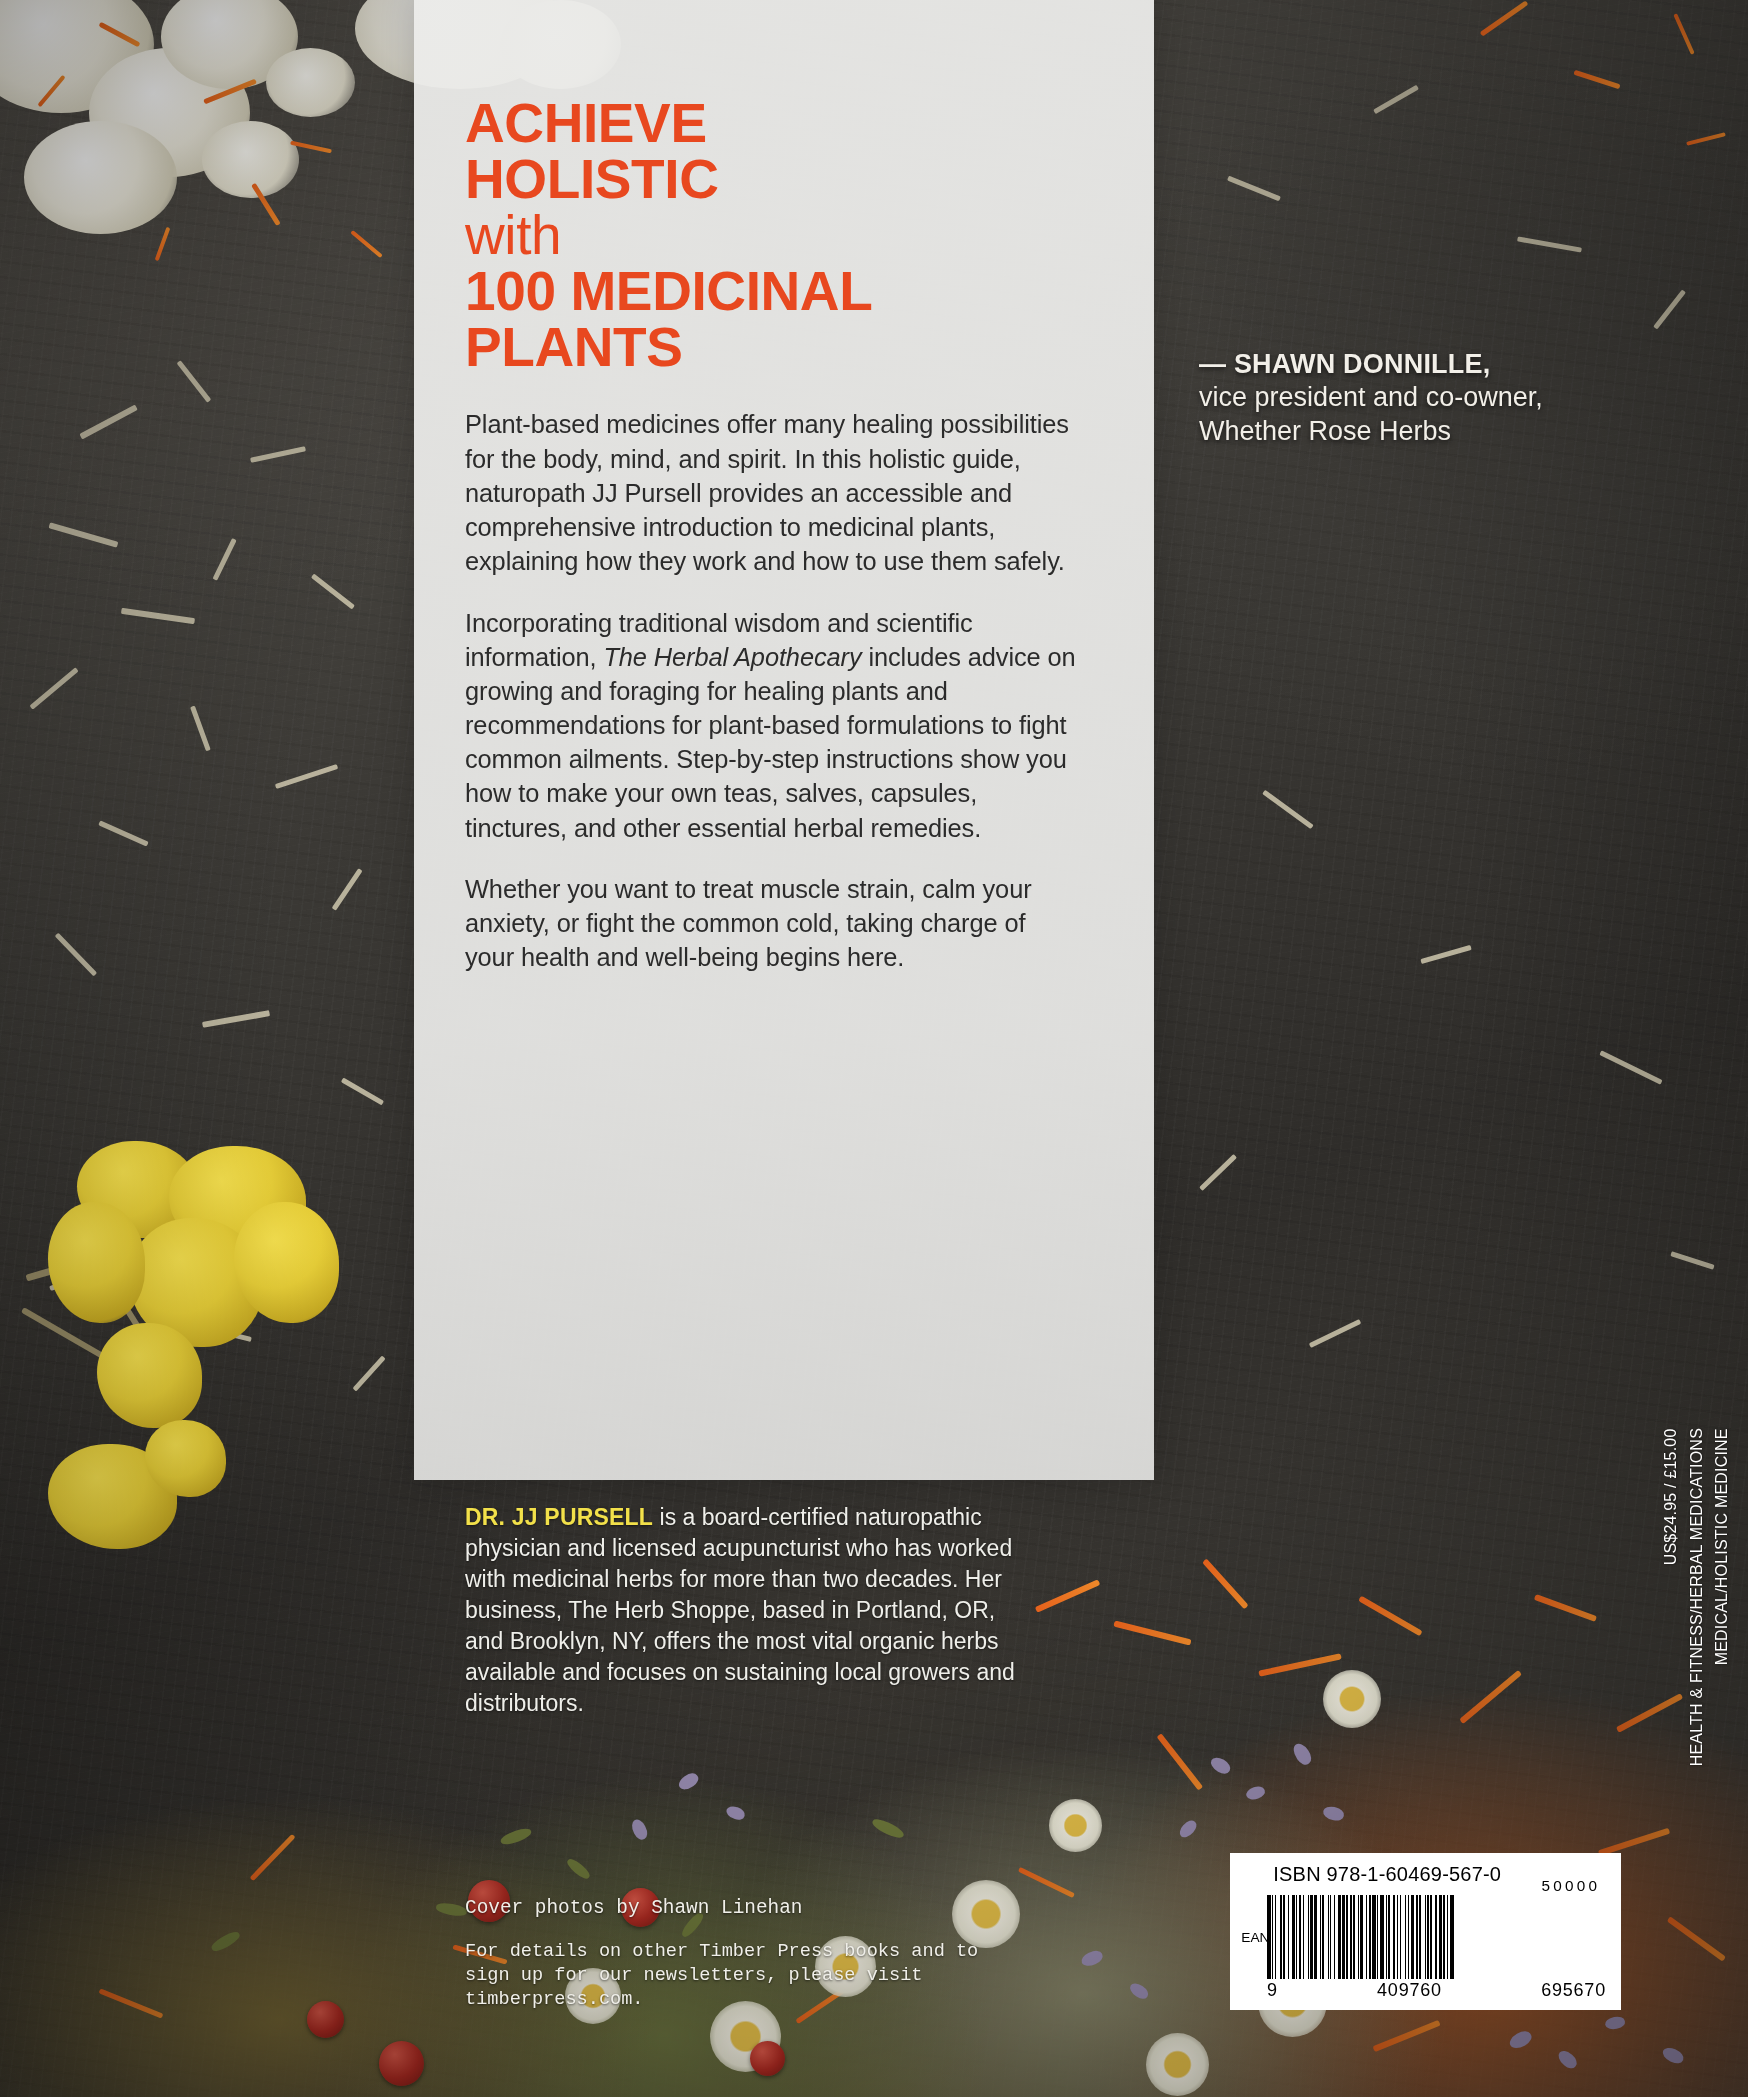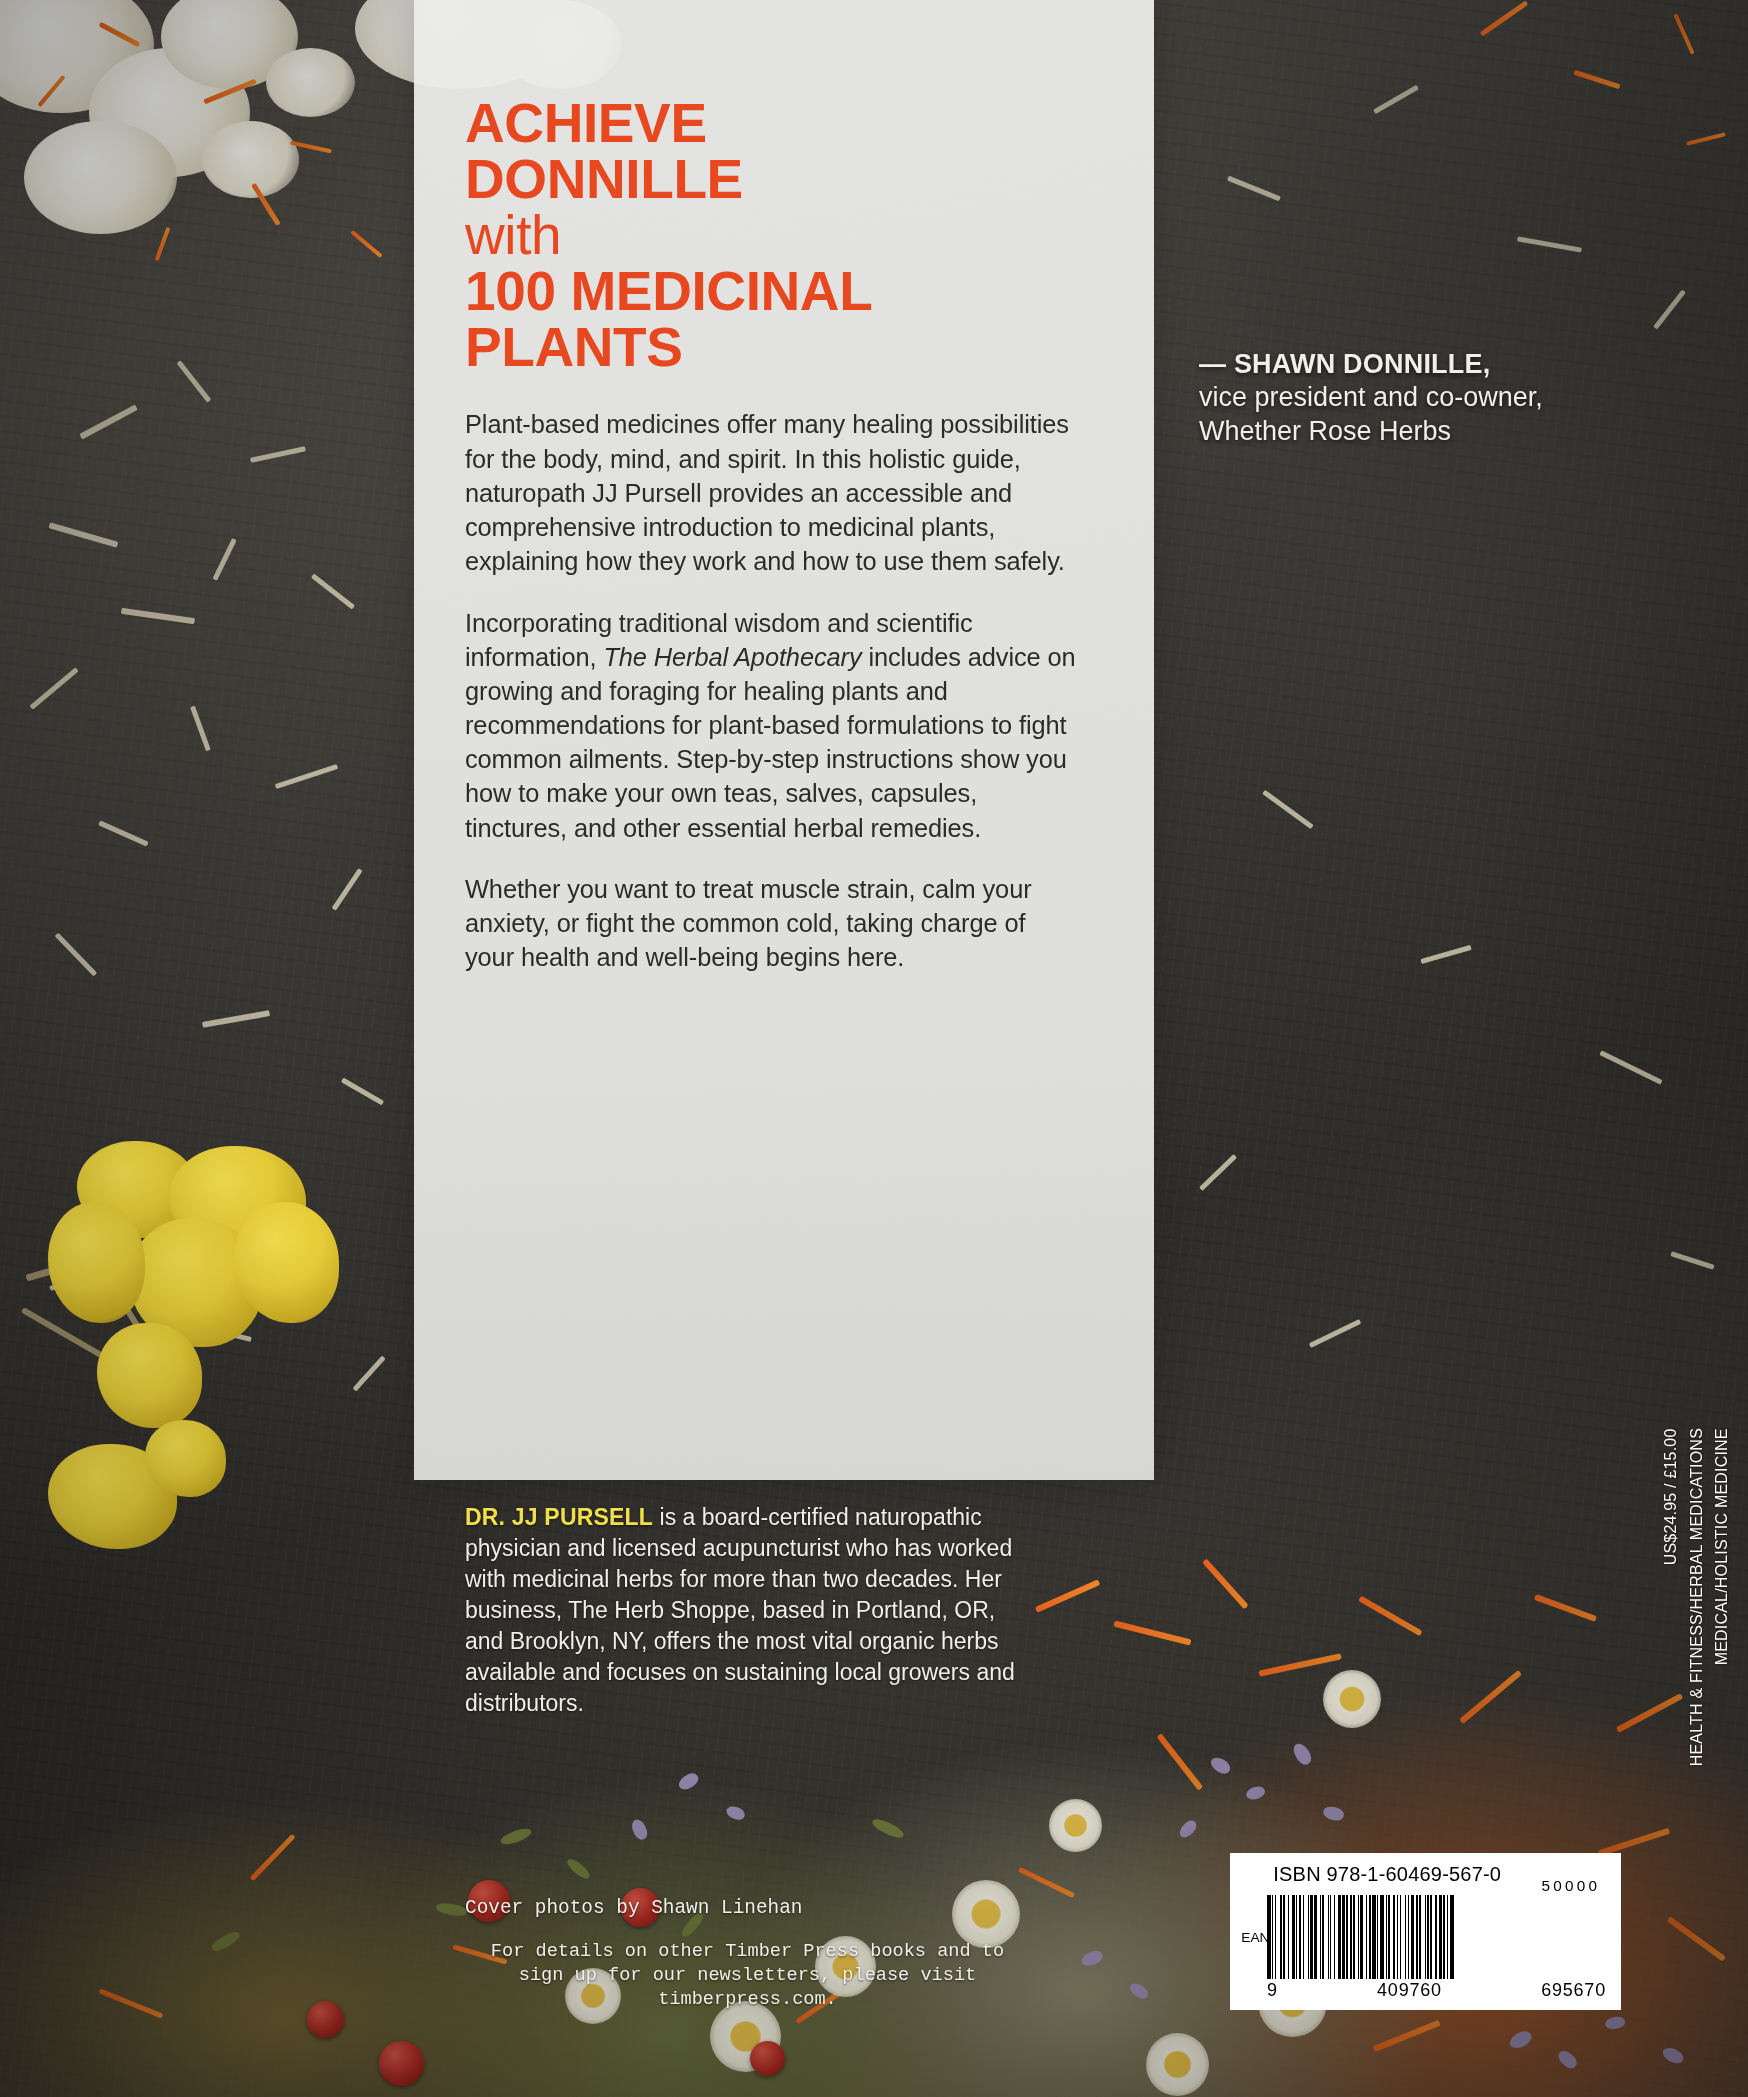--- a/index.html
+++ b/index.html
@@ -150,21 +150,21 @@
 
   
   #credits {
     position:absolute;
     left: 465px; top: 1897px; width: 565px;
     color: #f0efe9;
     text-shadow: 0 0.8px 2.4px rgba(0,0,0,.6);
     font-family: Liberation Mono, monospace;
   }
   #credits .line1 { font-size: 19.4px; margin-bottom: 21px; }
-  #credits .line2 { font-size: 18.6px; line-height: 1.3; text-align: center; }
+  #credits .line2 { font-size: 18.6px; line-height: 1.3; }
 
   
   #testimonial {
     position: absolute;
     left: 1199px; top: 348px; width: 452px;
   }
   #testimonial .quote {
     color: #f2e557;
     font-size: 34px;
     line-height: 1.195;
@@ -360,21 +360,21 @@
   <div class="greenbit" style="left:678px; top:1920px; width:29px; height:9.7px; transform:rotate(-50deg);"></div>
   <div class="greenbit" style="left:871px; top:1823px; width:34px; height:11.3px; transform:rotate(26deg);"></div>
   <div class="greenbit" style="left:210px; top:1936px; width:31px; height:10.5px; transform:rotate(-30deg);"></div>
 
   <div class="vignette"></div>
 
   <div id="panel">
     <div id="panel-inner">
       <h1 class="headline">
         <span class="caps">ACHIEVE</span>
-        <span class="caps">DONNILLE</span>
+        <span class="caps">HOLISTIC</span>
         <span class="lower">with</span>
         <span class="caps">100 MEDICINAL</span>
         <span class="caps">PLANTS</span>
       </h1>
 
       <p class="body-copy">Plant-based medicines offer many healing possibilities for the body, mind, and spirit. In this holistic guide, naturopath JJ Pursell provides an accessible and comprehensive introduction to medicinal plants, explaining how they work and how to use them safely.</p>
 
       <p class="body-copy"><span>Incorporating traditional wisdom and scientific information, </span><em>The Herbal Apothecary</em><span> includes advice on growing and foraging for healing plants and recommendations for plant-based formulations to fight common ailments. Step-by-step instructions show you how to make your own teas, salves, capsules, tinctures, and other essential herbal remedies.</span></p>
 
       <p class="body-copy">Whether you want to treat muscle strain, calm your anxiety, or fight the common cold, taking charge of your health and well-being begins here.</p>

